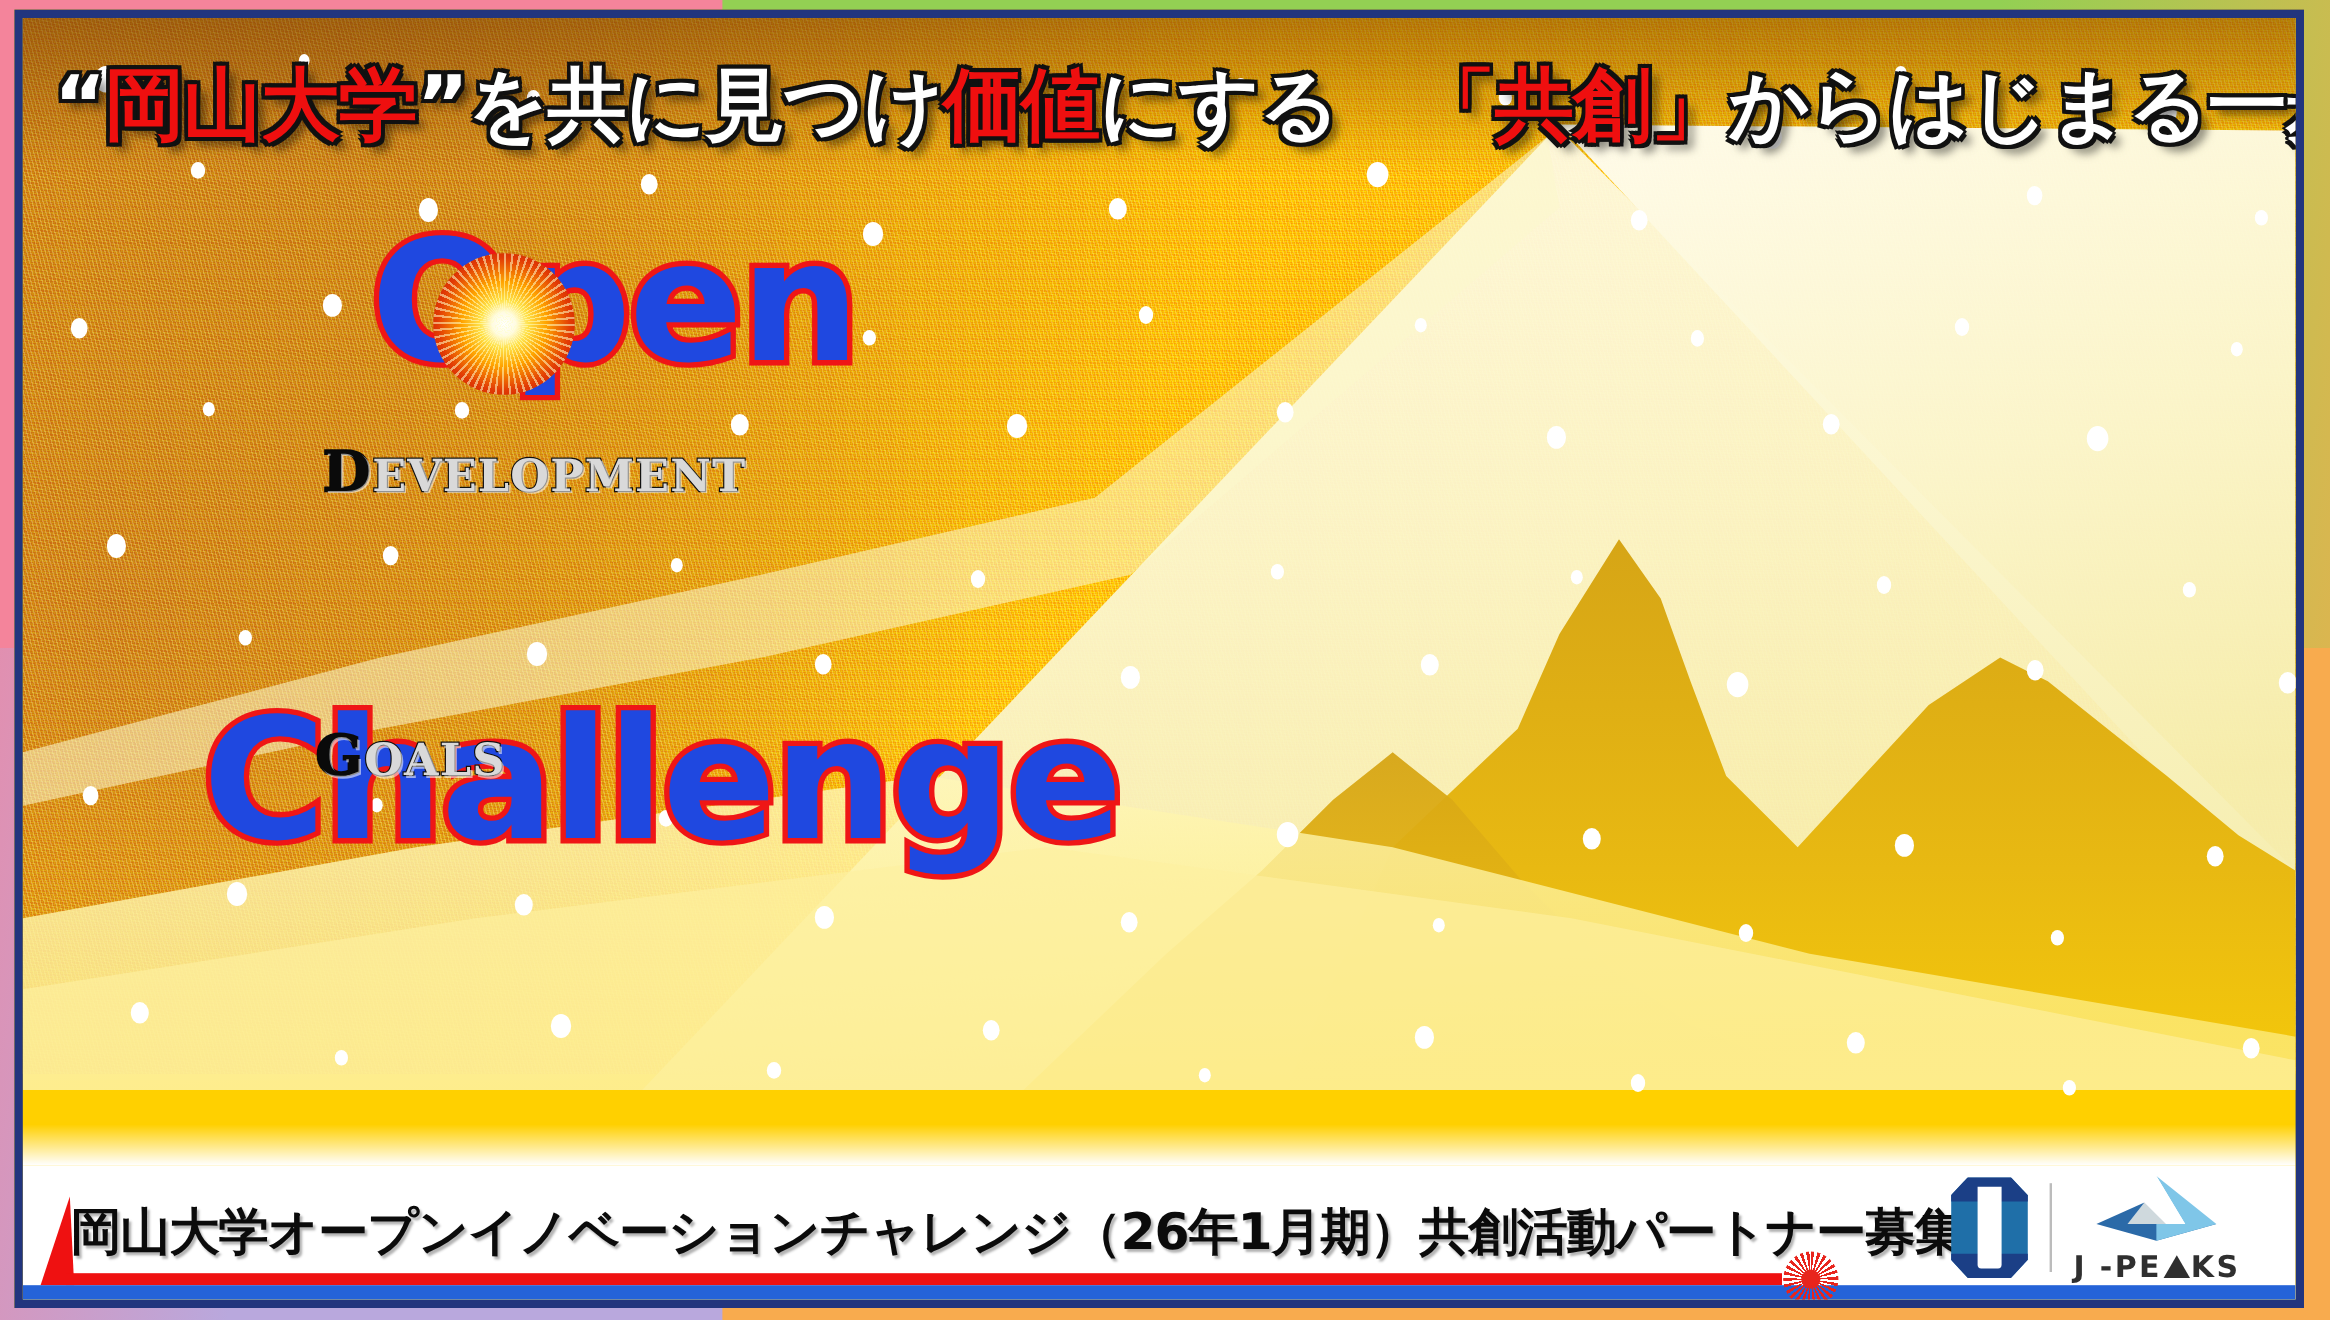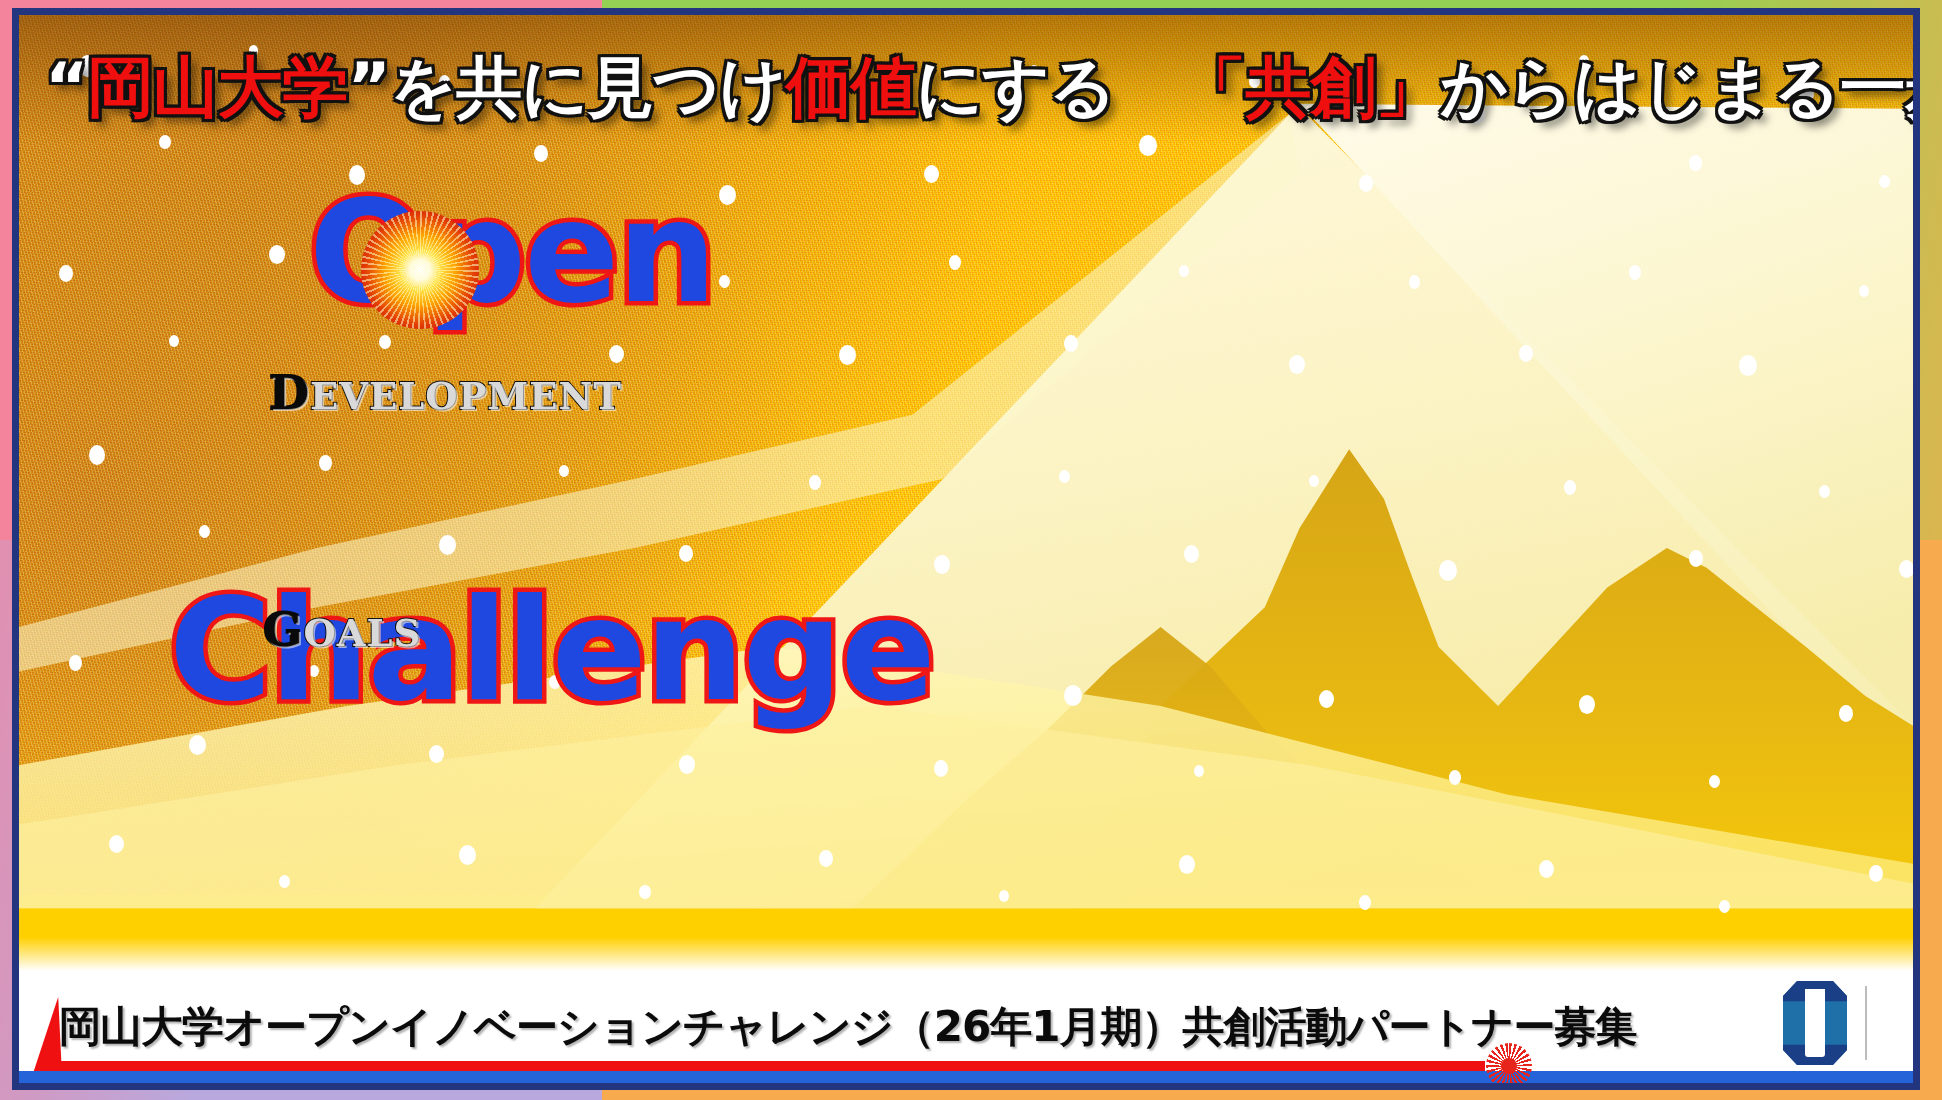--- a/index.html
+++ b/index.html
@@ -341,17 +341,32 @@
       <div class="bar-text">岡山大学オープンイノベーションチャレンジ（26年1月期）共創活動パートナー募集</div>
 
       <div class="logos">
         <div class="ou-mark">
           <div class="ou-oct"></div>
           <div class="ou-oct-dark"></div>
           <div class="ou-oct-dark2"></div>
           <div class="ou-u"></div>
         </div>
         <div class="divider"></div>
+        <div class="jp-logo">
+          <svg class="jp-mark" viewBox="0 0 108 62">
+            <polygon points="54,4 104,44 78,44" fill="#7fc6e8"></polygon>
+            <polygon points="54,4 78,44 62,44 44,26" fill="#ffffff"></polygon>
+            <polygon points="44,26 62,44 30,44" fill="#cfd9dd"></polygon>
+            <polygon points="44,26 30,44 4,44" fill="#2b6aa8"></polygon>
+            <polygon points="4,44 104,44 54,58" fill="#2b6aa8"></polygon>
+            <polygon points="54,44 104,44 54,58" fill="#7fc6e8"></polygon>
+          </svg>
+          <div class="jp-text">
+            <span>J -PE</span>
+              <span class="jp-tri"></span>
+              <span>KS</span>
+          </div>
+        </div>
       </div>
     </div>
 
   </div>
 </div>
 
 </body></html>

